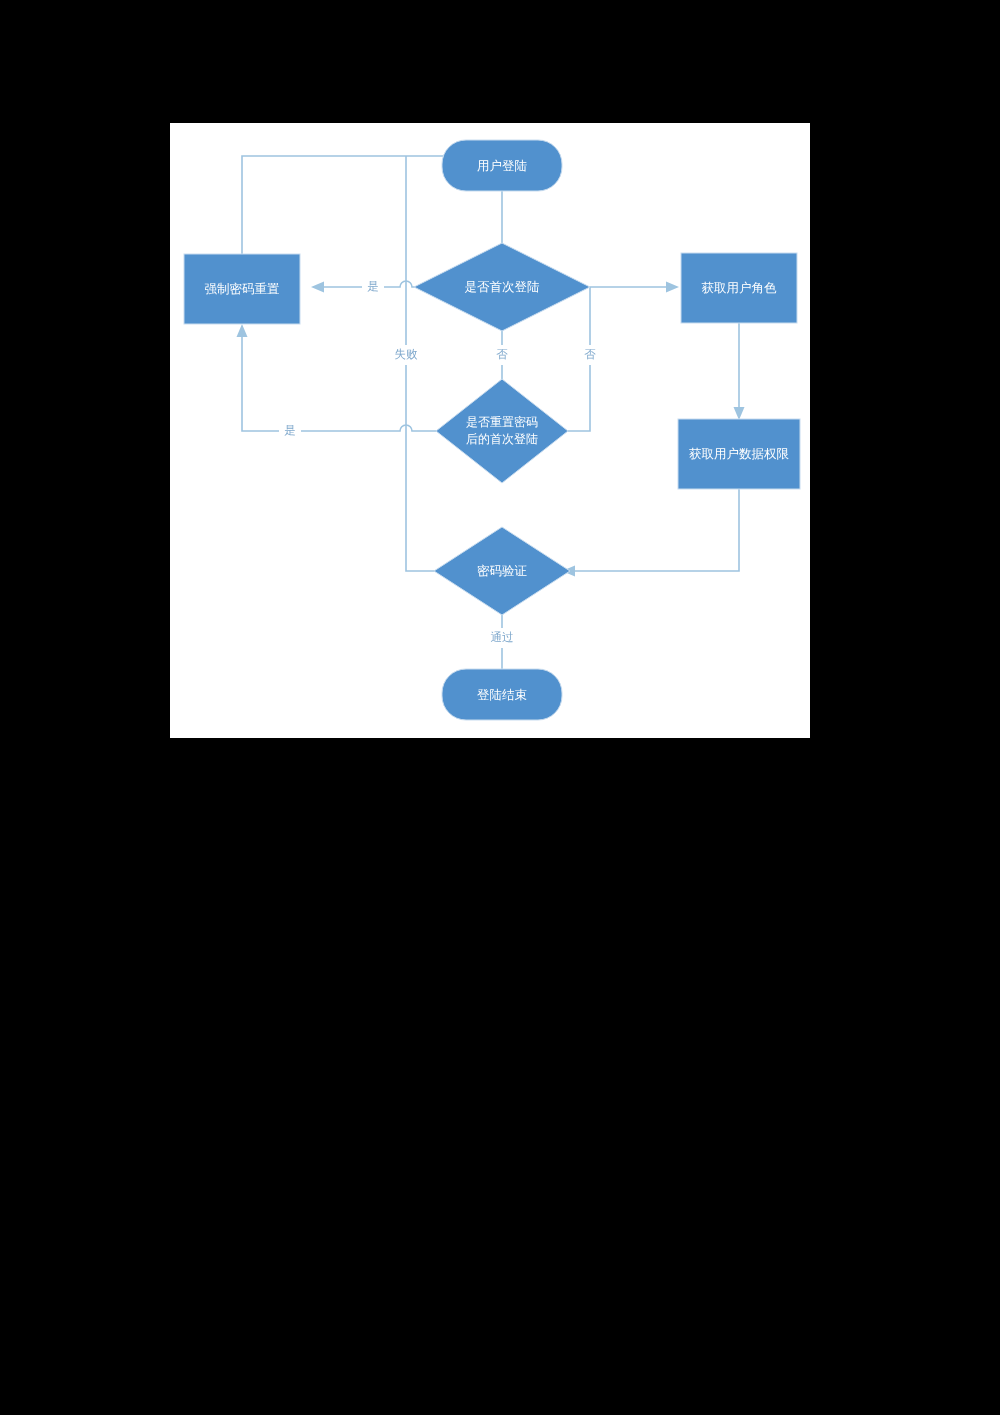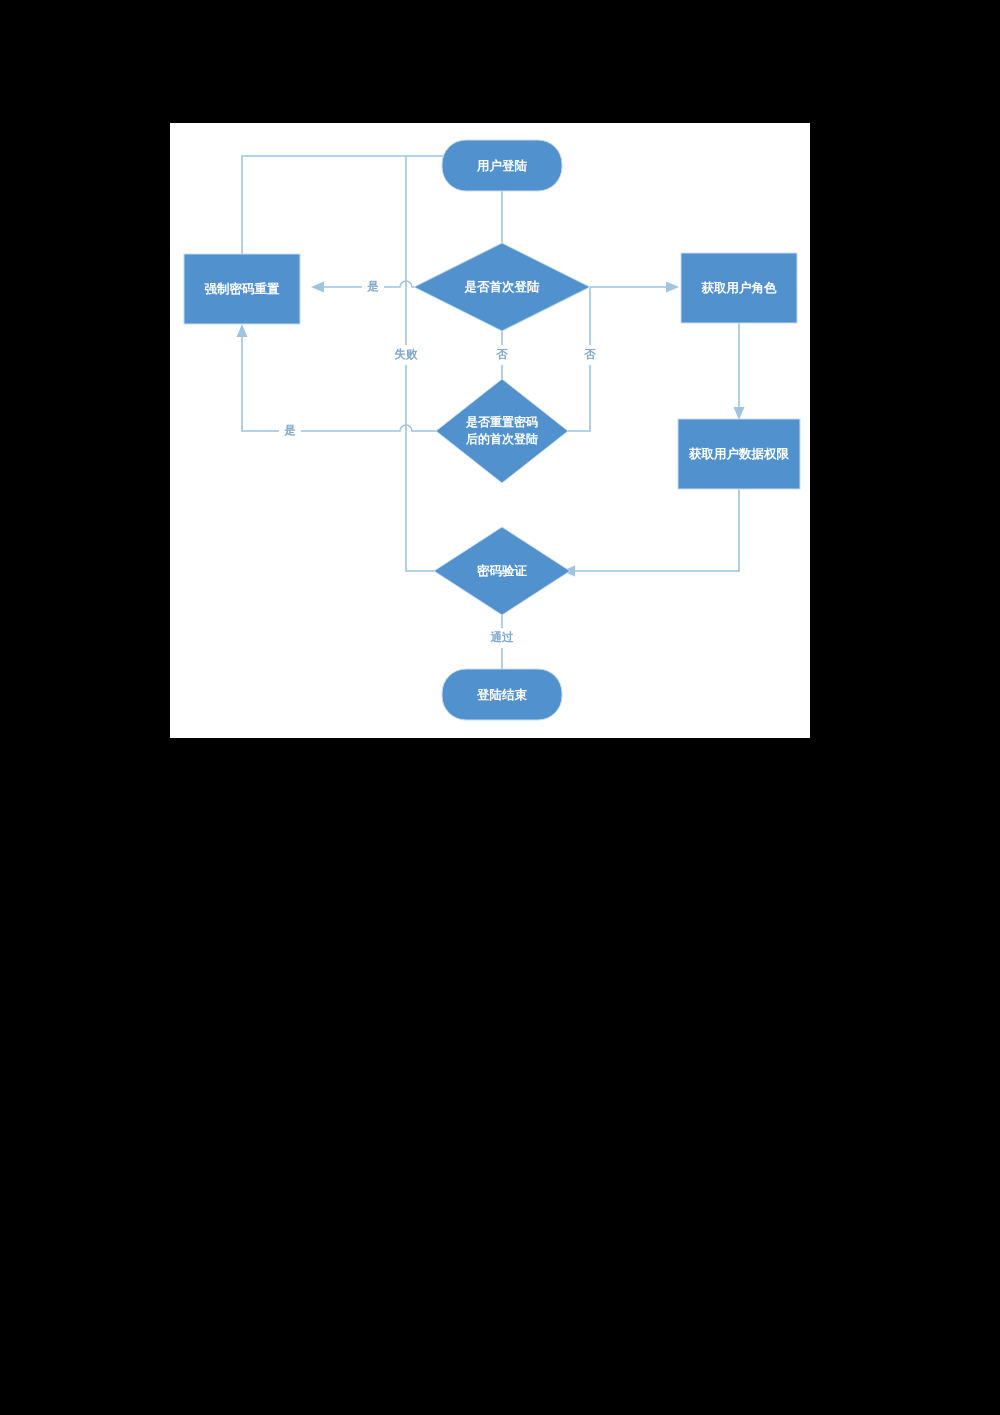--- a/index.html
+++ b/index.html
@@ -20,21 +20,20 @@
     width: 1000px; height: 1415px;
     background: #000000;
   }
   #canvas {
     position: absolute;
     left: 170px;
     top: 123px;
     width: 640px;
     height: 615px;
     background: #ffffff;
-    font-weight: bold;
   }
   #flow-svg {
     position: absolute;
     left: 0; top: 0;
     width: 640px;
     height: 615px;
     display: block;
   }
   .node-label {
     font-size: 12.5px;

